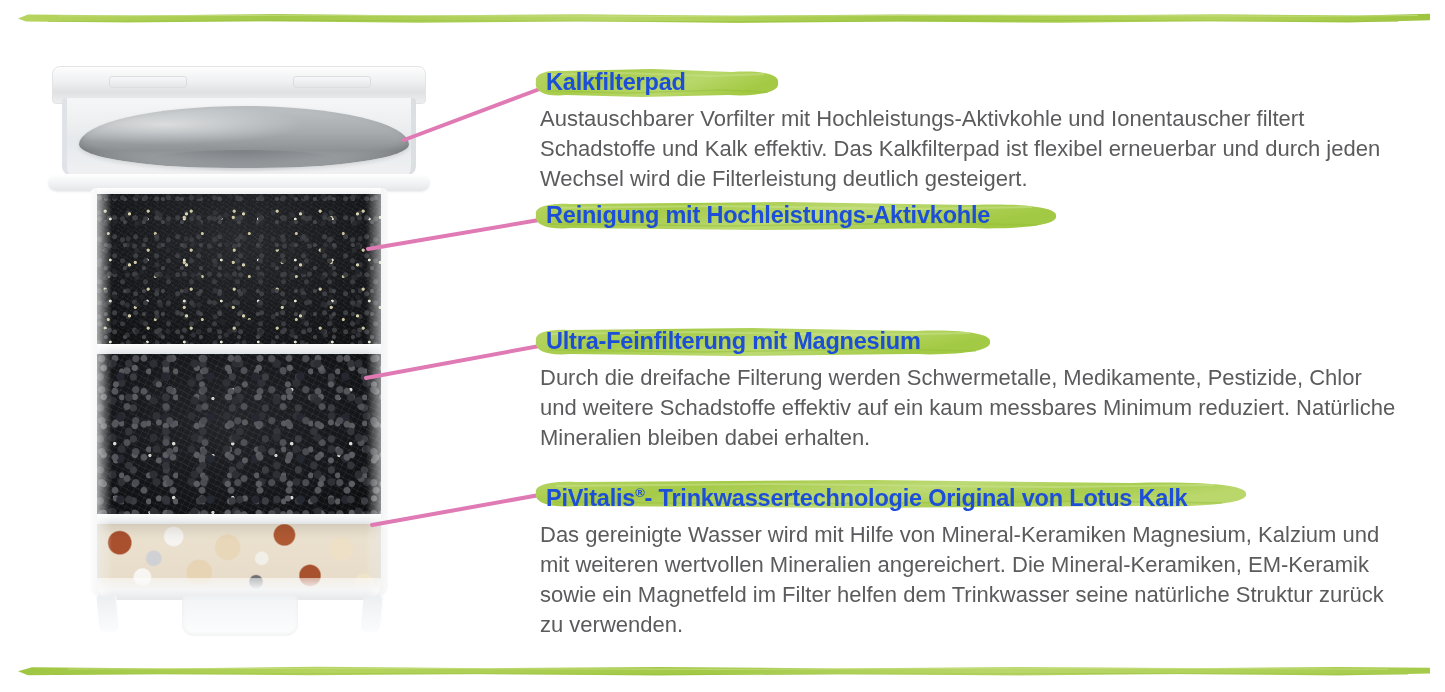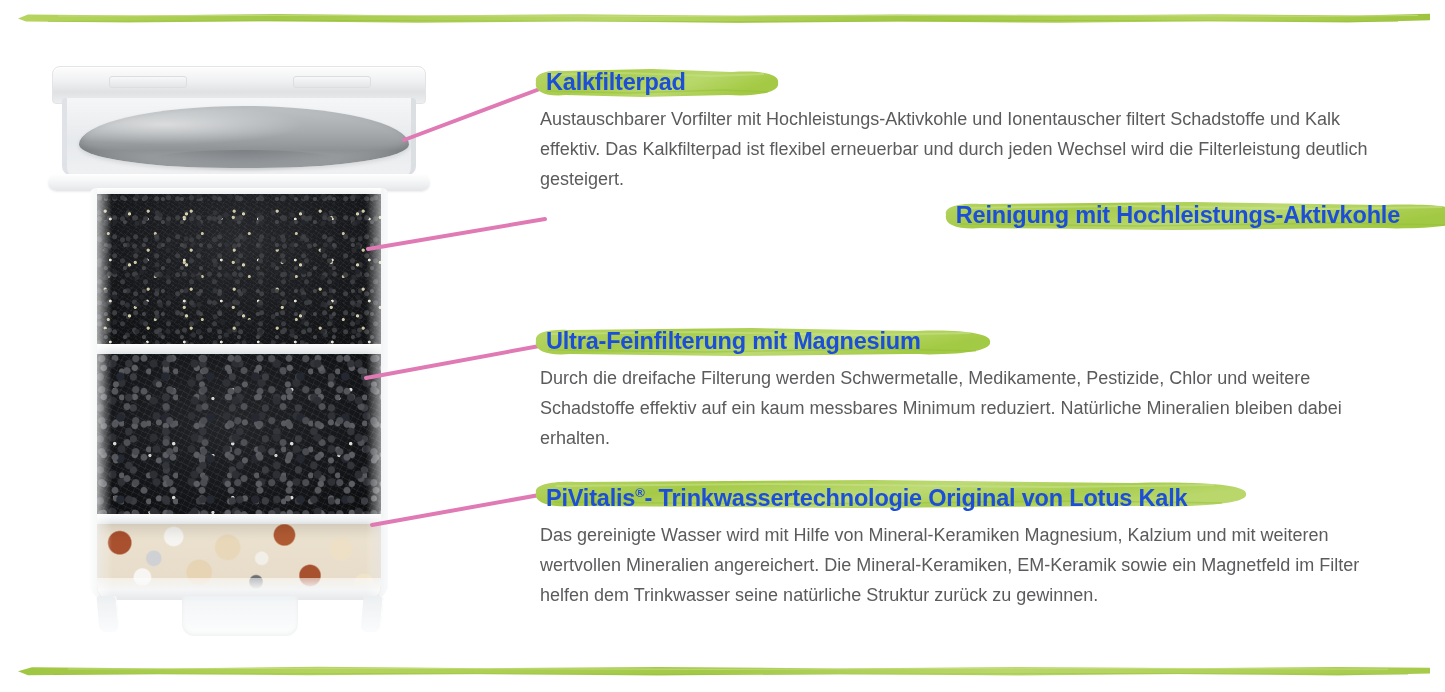--- a/index.html
+++ b/index.html
@@ -242,21 +242,21 @@
   
   #connectors {
     position: absolute; left: 0; top: 0;
     width: 1445px; height: 692px;
     pointer-events: none;
   }
 
   
   .block { position: absolute; left: 540px; width: 870px; }
   #block-0 { top: 66px; }
-  #block-1 { top: 199px; text-align: right; }
+  #block-1 { top: 199px; }
   #block-2 { top: 325px; }
   #block-3 { top: 477px; }
 
   .heading-wrap { position: relative; display: inline-block; }
   .heading-wrap .swash {
     position: absolute;
     left: -8px; top: 2px;
     height: 30px;
     z-index: 0;
   }
@@ -268,21 +268,21 @@
     font-weight: bold;
     color: #1d4ed8;
     letter-spacing: -0.2px;
     line-height: 32px;
     padding: 0 10px 0 6px;
     white-space: nowrap;
   }
   .heading sup { font-size: 13px; vertical-align: super; }
   .body-text {
     margin-top: 6px;
-    font-size: 18px;
+    font-size: 22px;
     line-height: 30px;
     color: #5b5b5d;
     width: 860px;
   }
 </style>
 </head>
 <body>
 
 <div class="brush-rule" id="rule-top">
   <svg viewBox="0 0 1412 13" preserveAspectRatio="none" aria-hidden="true">
@@ -412,21 +412,21 @@
             <stop offset=".82" stop-color="#a8cd4e"></stop>
         <stop offset="1" stop-color="#b9d76b"></stop>
       </linearGradient>
         </defs>
       <path d="M4,14 C2,6 18,2 44,3 L340,1 L600,4 C680,2 716,7 714,15 C716,23 684,29 592,27 L320,29 L46,27 C16,29 2,23 4,14 Z" fill="url(#sw3)"></path>
       <path d="M24,7 L240,5 L520,8 L682,6" stroke="#cbe291" stroke-width="2" fill="none" opacity=".55"></path>
       <path d="M22,23 L270,25 L550,22 L690,24" stroke="#93bd35" stroke-width="1.6" fill="none" opacity=".45"></path>
     </svg>
     <span class="heading"><span>PiVitalis</span><sup>®</sup><span>- Trinkwassertechnologie Original von Lotus Kalk</span></span>
   </div>
-  <div class="body-text">Das gereinigte Wasser wird mit Hilfe von Mineral-Keramiken Magnesium, Kalzium und mit weiteren wertvollen Mineralien angereichert. Die Mineral-Keramiken, EM-Keramik sowie ein Magnetfeld im Filter helfen dem Trinkwasser seine natürliche Struktur zurück zu gewinnen.</div>
+  <div class="body-text">Das gereinigte Wasser wird mit Hilfe von Mineral-Keramiken Magnesium, Kalzium und mit weiteren wertvollen Mineralien angereichert. Die Mineral-Keramiken, EM-Keramik sowie ein Magnetfeld im Filter helfen dem Trinkwasser seine natürliche Struktur zurück zu verwenden.</div>
 </div>
 
 <div class="brush-rule" id="rule-bottom">
   <svg viewBox="0 0 1412 13" preserveAspectRatio="none" aria-hidden="true">
     <defs>
       <linearGradient id="gr2" x1="0" y1="0" x2="1" y2="0">
         <stop offset="0" stop-color="#9fc642"></stop>
         <stop offset="0.22" stop-color="#b5d45f"></stop>
         <stop offset="0.48" stop-color="#a3c947"></stop>
         <stop offset="0.7" stop-color="#bad76a"></stop>

